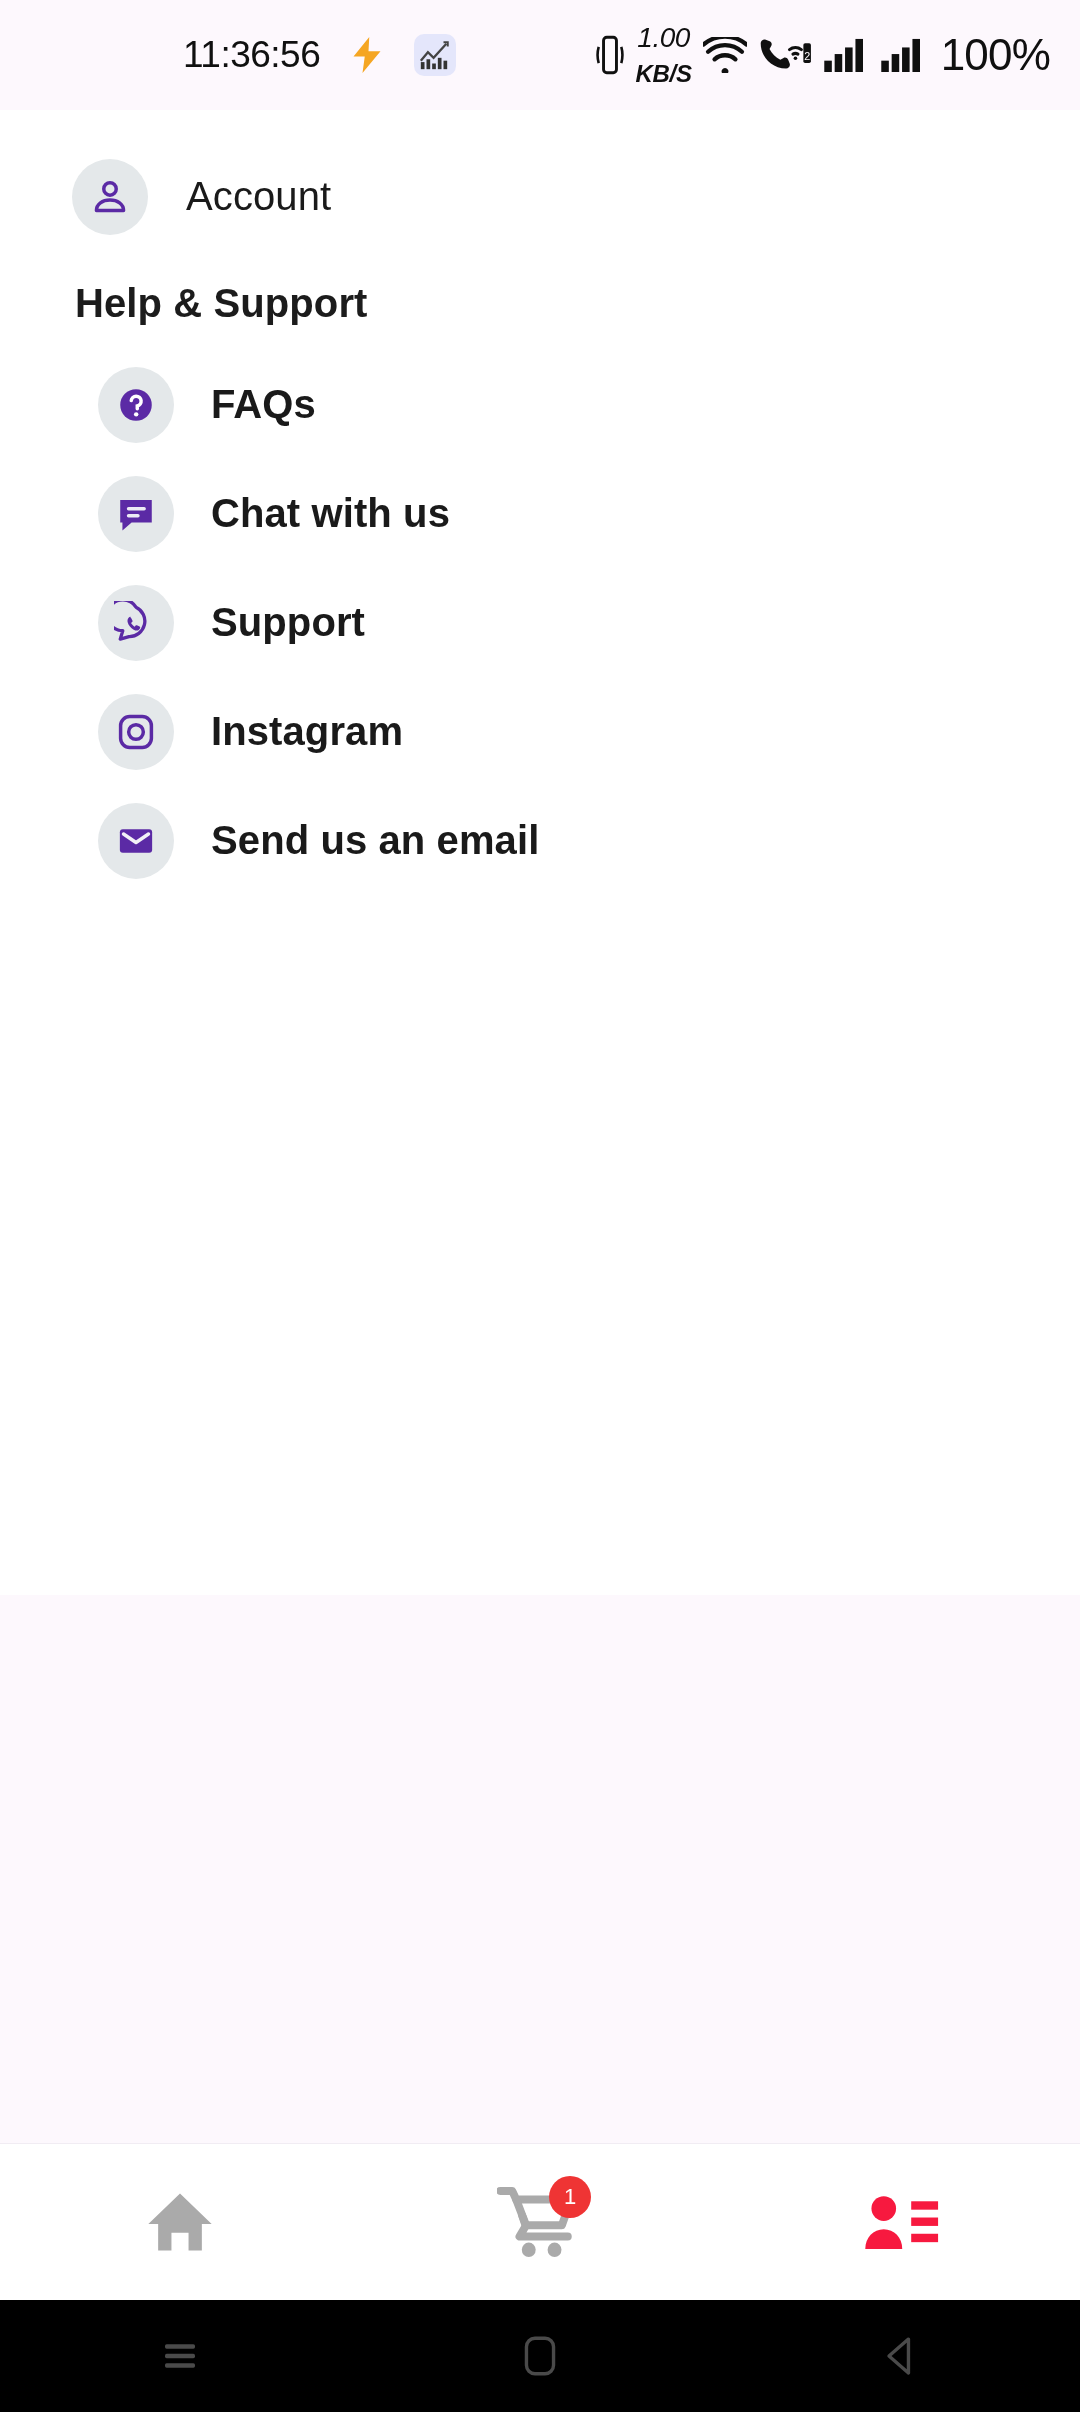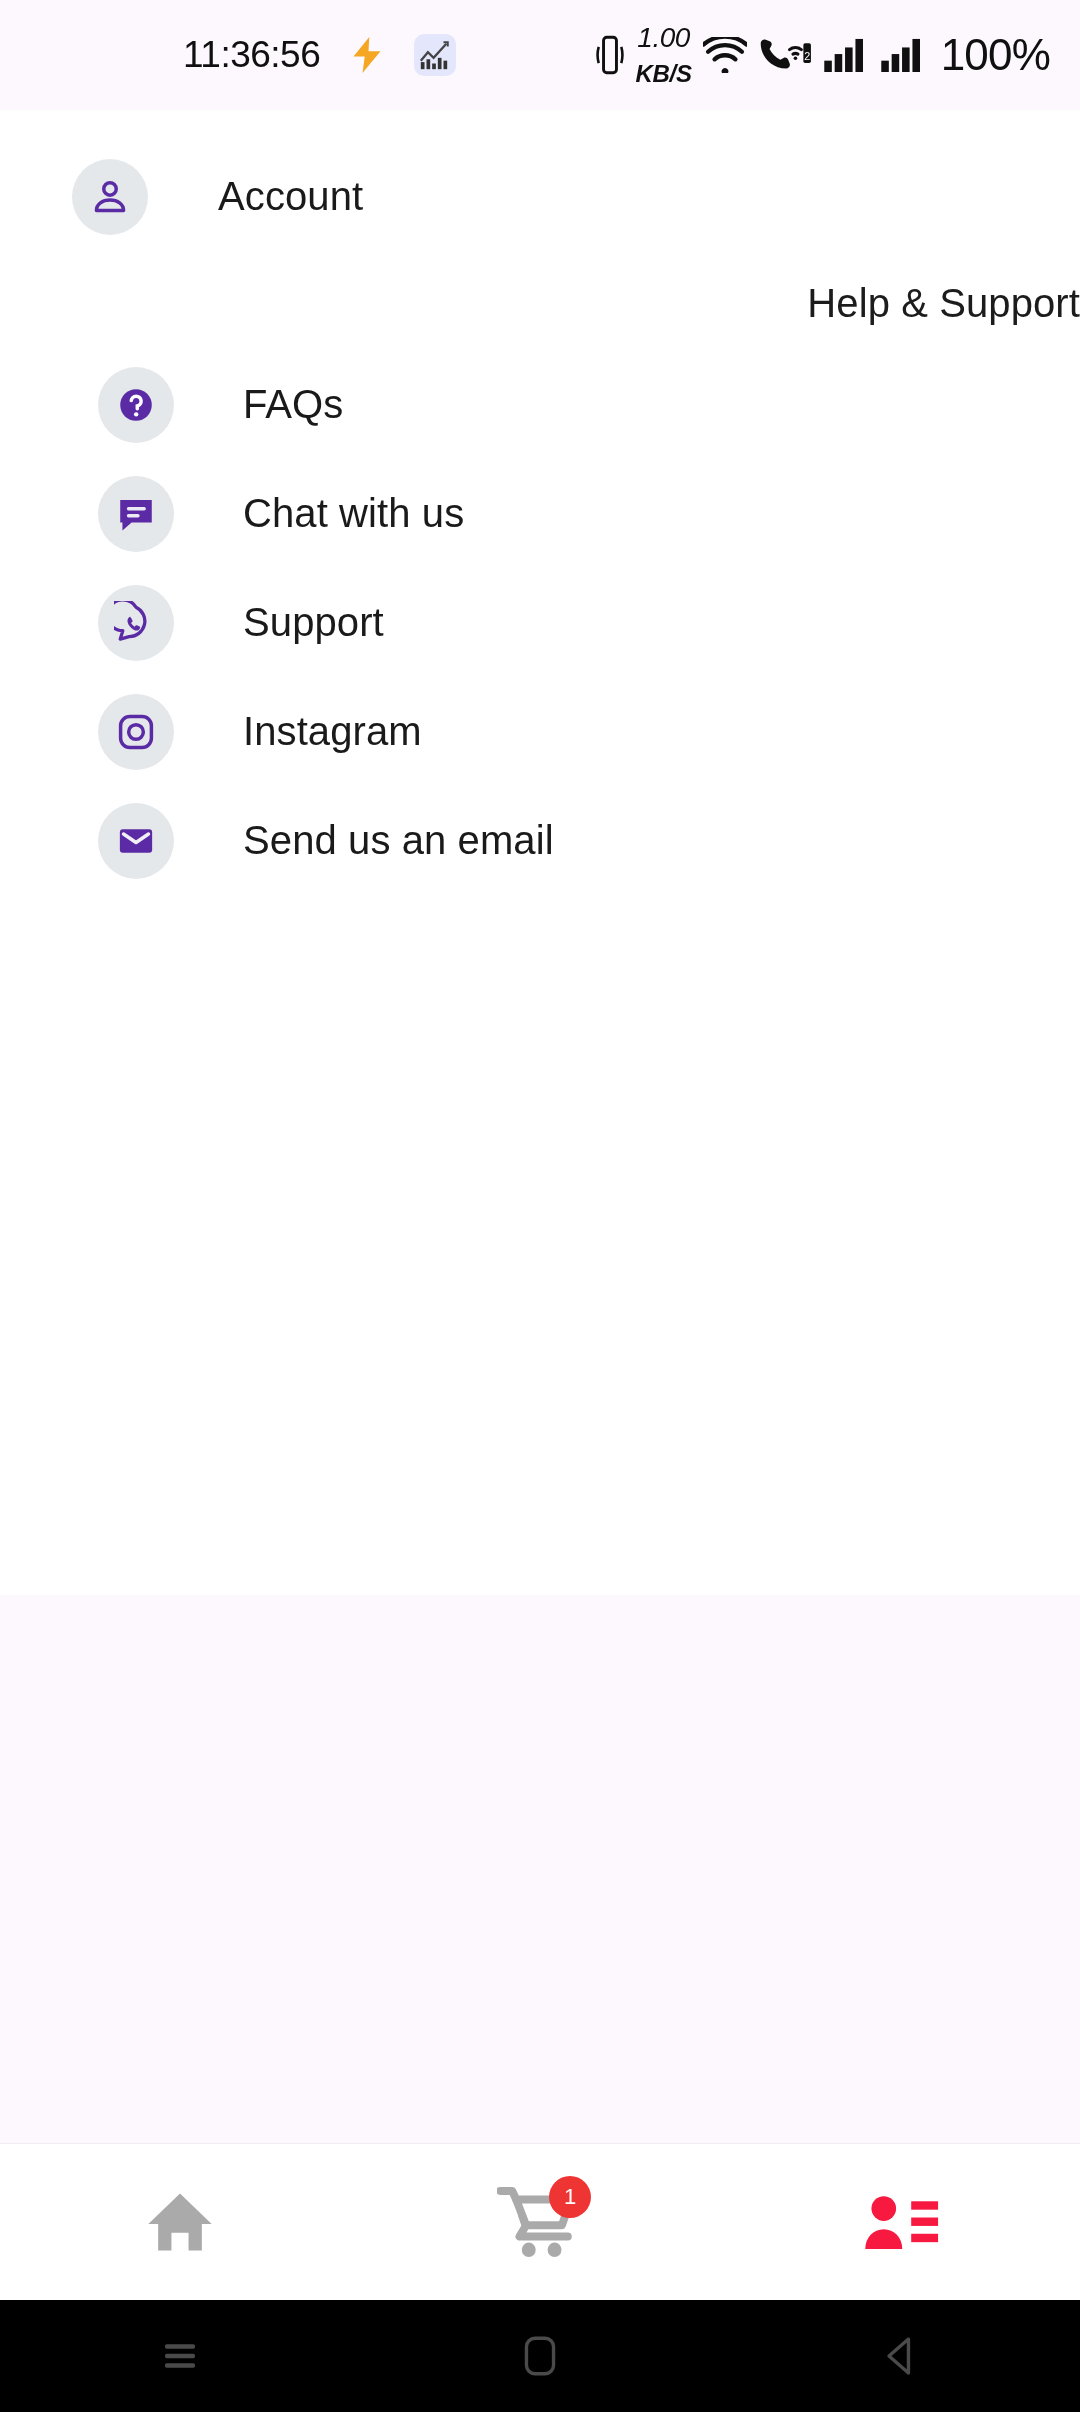--- a/index.html
+++ b/index.html
@@ -30,41 +30,39 @@
   .sb-net-unit { font-size:24px; font-weight:600; letter-spacing:-0.3px; margin-top:10px; }
   .sb-batt { font-size:44px; letter-spacing:-0.8px; margin-left:4px; }
 
   
   .content { flex:0 0 1485px; background:#ffffff; padding-top:32px; }
   .spacer { flex:1 1 auto; background:#fdf8fd; }
 
   .menu-row {
     display:flex; align-items:center; height:109px;
     cursor:pointer;
-    gap:32px;
   }
   .menu-row.top   { padding-left:72px; }
   .menu-row.inset { padding-left:98px; }
   .icon-circle {
     width:76px; height:76px; border-radius:50%;
     background:#e4e8ea;
     display:flex; align-items:center; justify-content:center;
     flex:0 0 76px;
   }
   .menu-label {
     font-size:40px; color:#1a1a1a; font-weight:400;
     margin-left:38px; letter-spacing:0.1px; white-space:nowrap;
   }
-  .menu-row.inset .menu-label { margin-left:37px; }
+  .menu-row.inset .menu-label { margin-left:37px;font-weight:bold; }
 
   .section-title {
-    font-size:40px; font-weight:400; color:#1c1c1c;
+    font-size:40px; font-weight:700; color:#1c1c1c;
     padding-left:75px; margin-top:30px; margin-bottom:24px;
     letter-spacing:0.1px;
-    text-align:right;
   }
 
   
   .bottomnav {
     flex:0 0 157px; background:#ffffff;
     border-top:1px solid #f1ecf3;
     display:flex; align-items:center;
   }
   .nav-item {
     flex:1 1 0; display:flex; align-items:center; justify-content:center;

